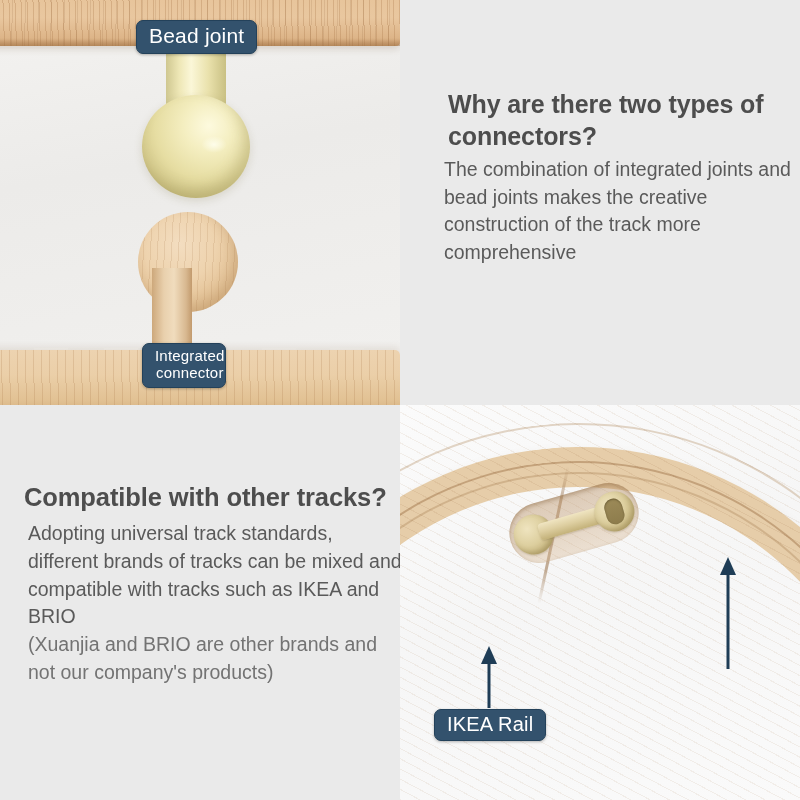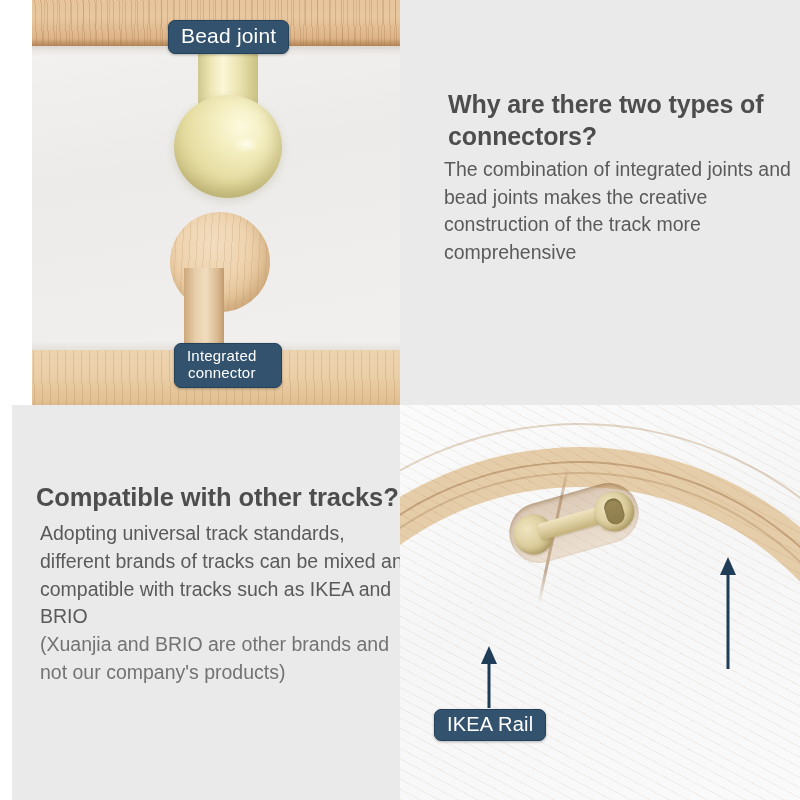--- a/index.html
+++ b/index.html
@@ -16,23 +16,23 @@
   .page {
     position: relative;
     width: 800px;
     height: 800px;
     overflow: hidden;
     background: #ffffff;
   }
 
   
   .quad { position: absolute; overflow: hidden; }
-  .quad-tl { left: 0;     top: 0;     width: 400px; height: 405px; margin-left: 32px; }
+  .quad-tl { left: 0;     top: 0;     width: 400px; height: 405px; }
   .quad-tr { left: 400px; top: 0;     width: 400px; height: 405px; }
-  .quad-bl { left: 12px;     top: 405px; width: 400px; height: 395px; }
+  .quad-bl { left: 0;     top: 405px; width: 400px; height: 395px; }
   .quad-br { left: 400px; top: 405px; width: 400px; height: 395px; }
 
   .panel-text { background: #eaeaea; }
 
   
   .photo1 {
     background: linear-gradient(170deg, #f4f3f1 0%, #ecebe9 40%, #f2f1ef 100%);
   }
   
   .plank-top {
@@ -227,21 +227,21 @@
     letter-spacing: 0.2px;
   }
   .badge-bead {
     left: 136px; top: 20px;
     font-size: 21px;
     padding: 3px 12px 5px 12px;
   }
   .badge-integrated {
     left: 142px; top: 343px;
     font-size: 15px;
-    padding: 4px 24px 5px 12px;
+    padding: 4px 0 5px 12px;
   }
   .badge-ikea {
     left: 434px; top: 709px;
     font-size: 20px;
     padding: 3px 12px 5px 12px;
   }
   .badge-edwone {
     left: 672px; top: 671px;
     font-size: 19px;
     padding: 4px 12px 6px 12px;

